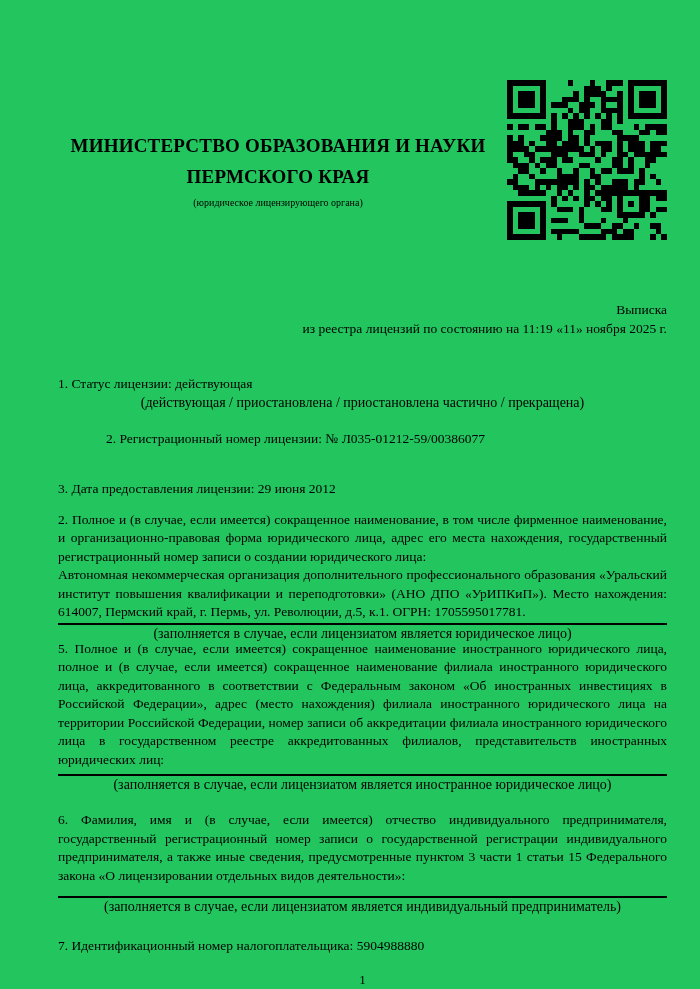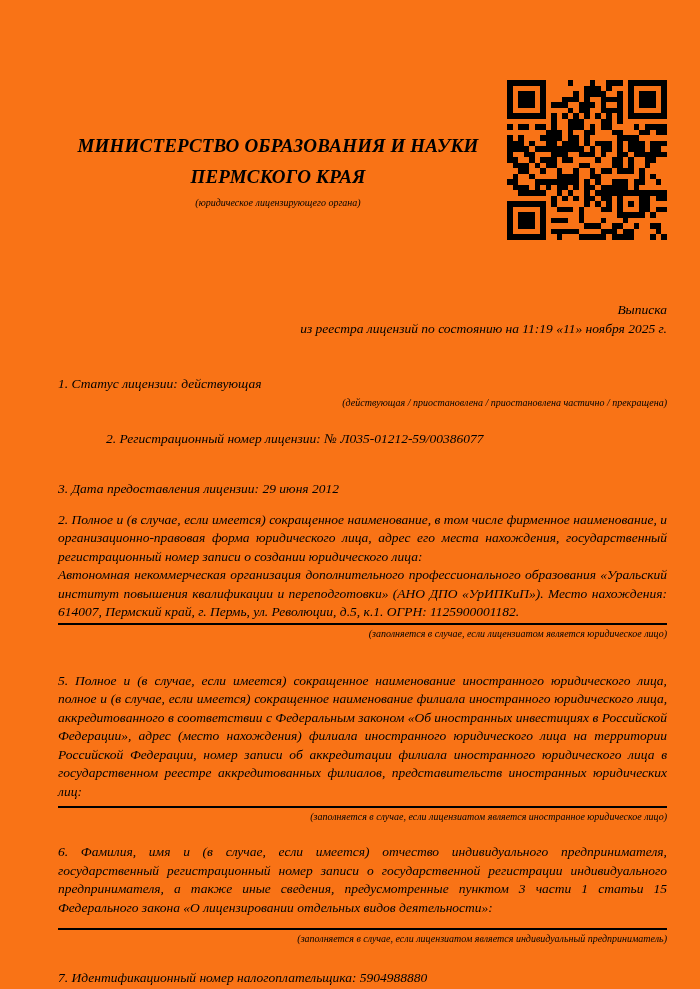--- a/index.html
+++ b/index.html
@@ -7,25 +7,24 @@
     margin: 0;
     padding: 0;
     background: #ffffff;
   }
   .page {
     position: relative;
     width: 700px;
     height: 989px;
     box-sizing: border-box;
     padding: 0 33px 0 58px;
-    background: #f97316;
+    background: #22c55e;
     color: #000000;
     font-family: "Liberation Serif", "DejaVu Serif", serif;
     overflow: hidden;
-    font-style: italic;
   }
   
   .header {
     display: flex;
     justify-content: space-between;
     align-items: flex-start;
     padding-top: 80px;
   }
   .ministry {
     width: 440px;
@@ -60,36 +59,36 @@
     font-size: 13.5px;
     line-height: 19px;
   }
   
   .body-items {
     font-size: 13.5px;
     line-height: 18.5px;
   }
   .para { text-align: justify; }
   .small-caption {
-    font-size: 10px;
+    font-size: 14px;
     line-height: 13px;
-    text-align: right;
+    text-align: center;
   }
   .rule {
     border-top: 2px solid #000000;
     height: 0;
   }
   .mt-i1 { margin-top: 37px; }
   .mt-c1 { margin-top: 2px; }
   .mt-i2 { margin-top: 21px; margin-left: 48px; }
   .mt-i3 { margin-top: 32px; }
   .mt-p4 { margin-top: 12px; }
   .mt-r4 { margin-top: 1px; }
   .mt-c  { margin-top: 2px; }
-  .mt-p5 { margin-top: 32px; }
+  .mt-p5 { margin-top: 0; }
   .mt-r5 { margin-top: 5px; }
   .mt-p6 { margin-top: 20px; }
   .mt-r6 { margin-top: 11px; }
   .mt-i7 { margin-top: 24px; }
   .page-number {
     margin-top: 16px;
     text-align: center;
     font-size: 13px;
   }
 </style>
@@ -554,21 +553,21 @@
 
     <div class="mt-i1">1. Статус лицензии: действующая</div>
     <div class="small-caption mt-c1">(действующая / приостановлена / приостановлена частично / прекращена)</div>
 
     <div class="mt-i2">2. Регистрационный номер лицензии: № Л035-01212-59/00386077</div>
 
     <div class="mt-i3">3. Дата предоставления лицензии: 29 июня 2012</div>
 
     <div class="mt-p4">
       <div class="para">2. Полное и (в случае, если имеется) сокращенное наименование, в том числе фирменное наименование, и организационно-правовая форма юридического лица, адрес его места нахождения, государственный регистрационный номер записи о создании юридического лица:</div>
-      <div class="para">Автономная некоммерческая организация дополнительного профессионального образования «Уральский институт повышения квалификации и переподготовки» (АНО ДПО «УрИПКиП»). Место нахождения: 614007, Пермский край, г. Пермь, ул. Революции, д.5, к.1. ОГРН: 1125900001182.</div>
+      <div class="para">Автономная некоммерческая организация дополнительного профессионального образования «Уральский институт повышения квалификации и переподготовки» (АНО ДПО «УрИПКиП»). Место нахождения: 614007, Пермский край, г. Пермь, ул. Революции, д.5, к.1. ОГРН: 1705595017781.</div>
     </div>
     <div class="rule mt-r4"></div>
     <div class="small-caption mt-c">(заполняется в случае, если лицензиатом является юридическое лицо)</div>
 
     <div class="para mt-p5">5. Полное и (в случае, если имеется) сокращенное наименование иностранного юридического лица, полное и (в случае, если имеется) сокращенное наименование филиала иностранного юридического лица, аккредитованного в соответствии с Федеральным законом «Об иностранных инвестициях в Российской Федерации», адрес (место нахождения) филиала иностранного юридического лица на территории Российской Федерации, номер записи об аккредитации филиала иностранного юридического лица в государственном реестре аккредитованных филиалов, представительств иностранных юридических лиц:</div>
     <div class="rule mt-r5"></div>
     <div class="small-caption mt-c">(заполняется в случае, если лицензиатом является иностранное юридическое лицо)</div>
 
     <div class="para mt-p6">6. Фамилия, имя и (в случае, если имеется) отчество индивидуального предпринимателя, государственный регистрационный номер записи о государственной регистрации индивидуального предпринимателя, а также иные сведения, предусмотренные пунктом 3 части 1 статьи 15 Федерального закона «О лицензировании отдельных видов деятельности»:</div>
     <div class="rule mt-r6"></div>

